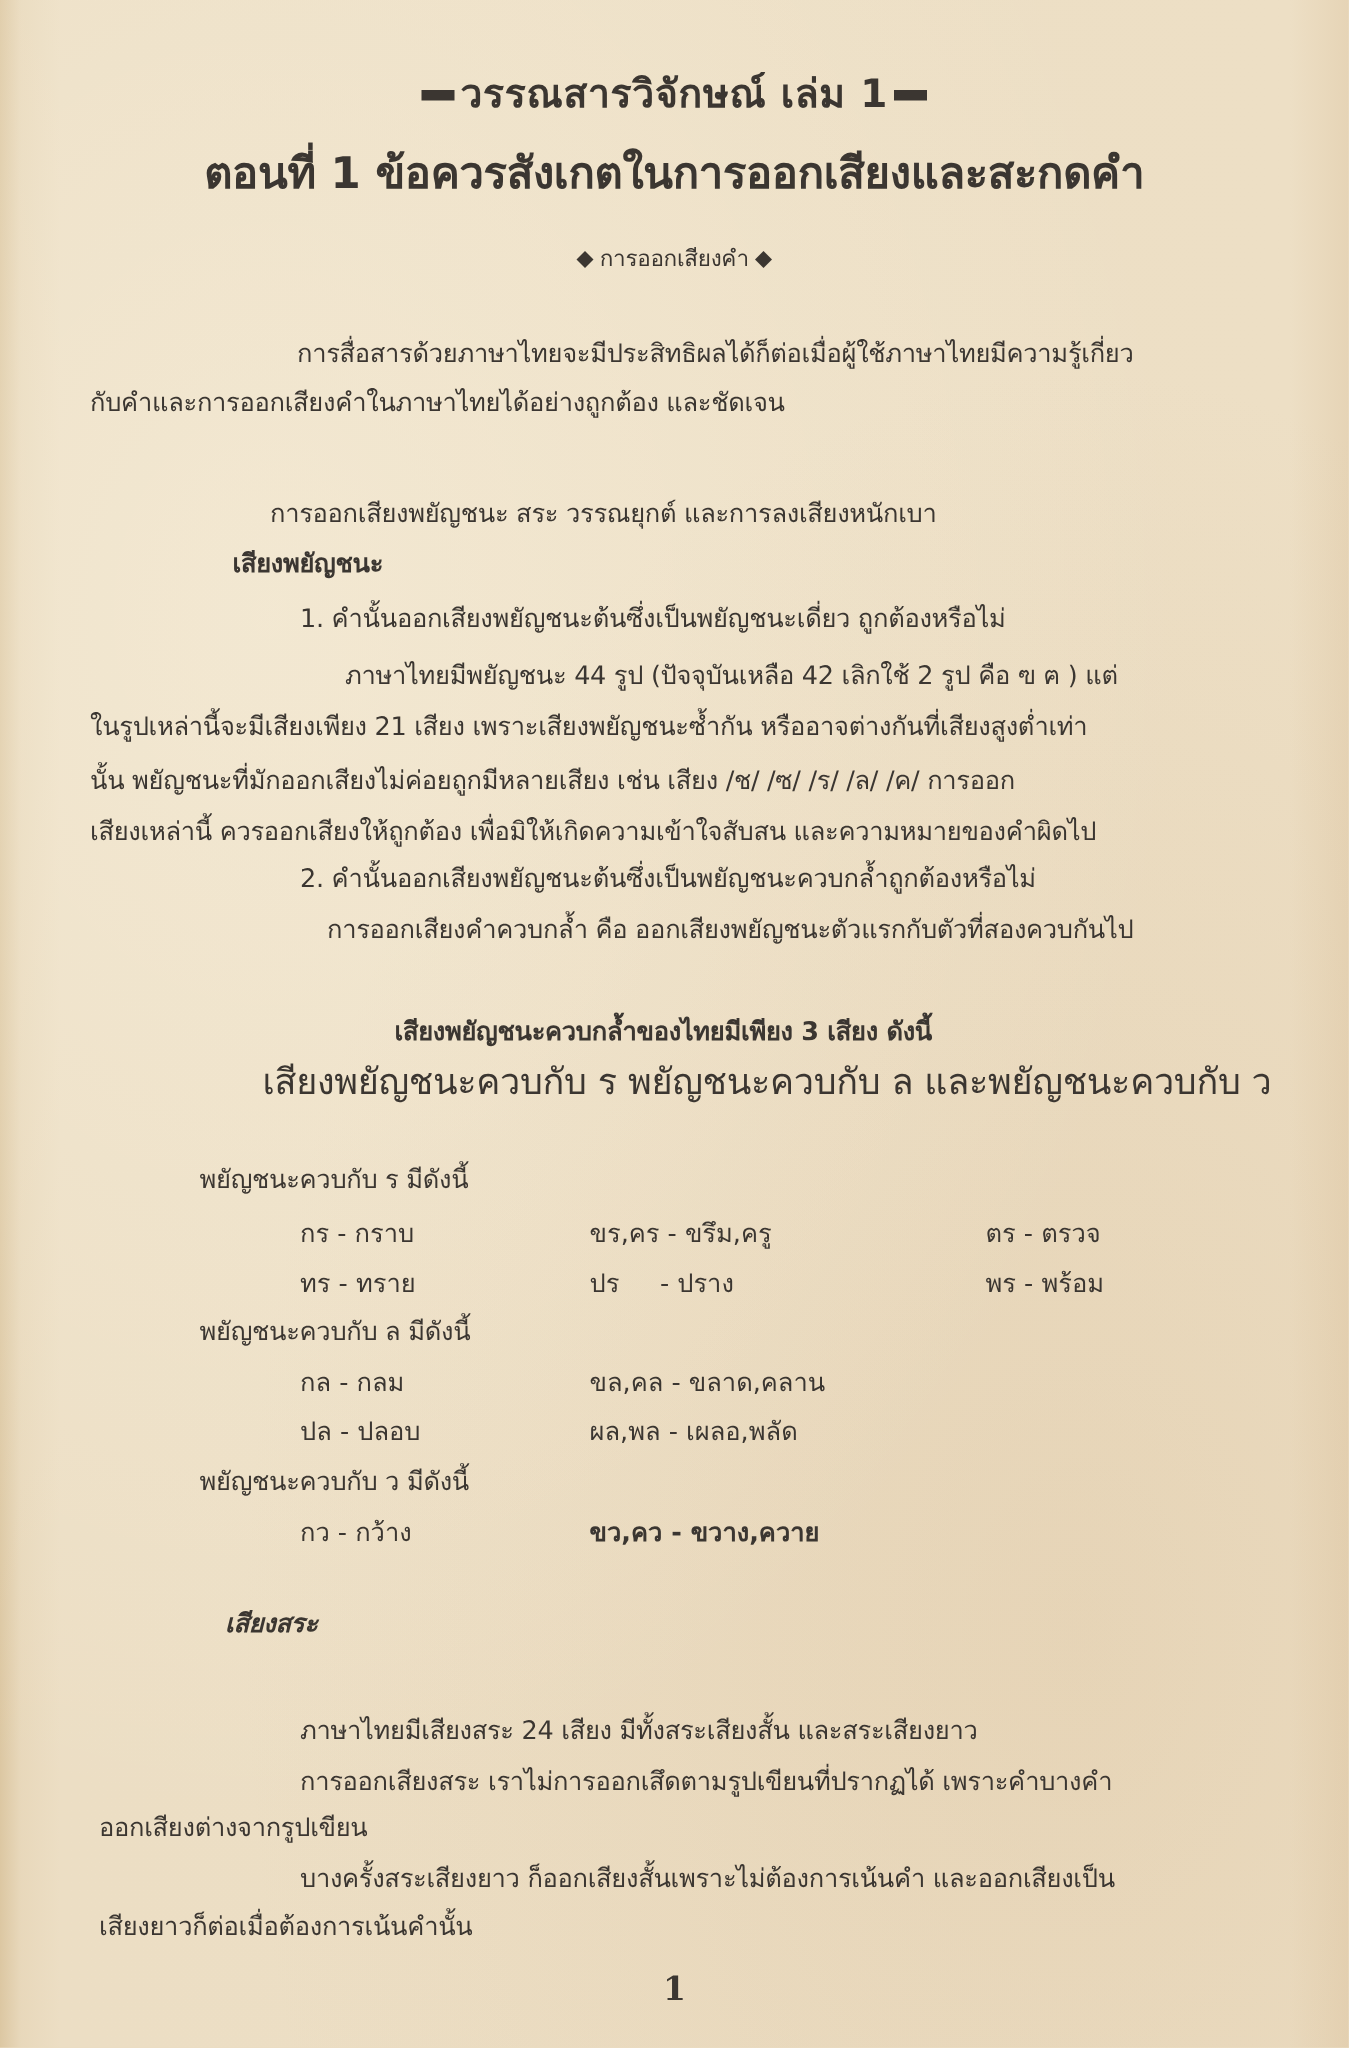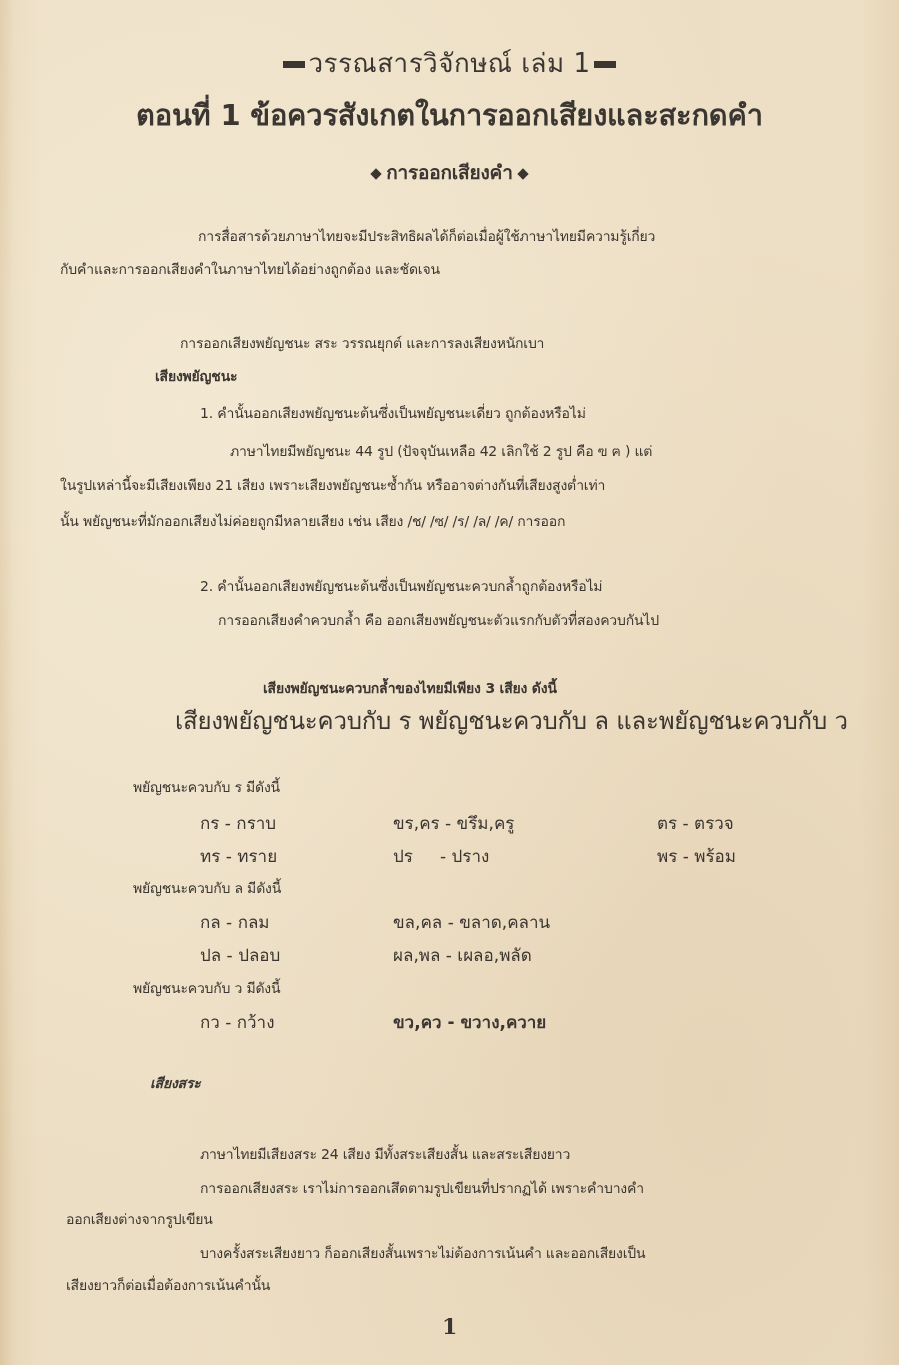--- a/index.html
+++ b/index.html
@@ -10,28 +10,28 @@
       radial-gradient(ellipse at 20% 30%, rgba(255,250,235,0.35), rgba(0,0,0,0) 60%),
       radial-gradient(ellipse at 80% 80%, rgba(210,180,140,0.25), rgba(0,0,0,0) 55%),
       linear-gradient(90deg, #dcc7a2 0px, #e8d8bb 14px, #ecdec4 40px, #eddfc5 860px, #e6d4b6 899px);
     color: #3b3631;
     font-family: "DejaVu Sans", sans-serif;
     position: relative;
   }
   .page { position: absolute; inset: 0; }
   .line {
     position: absolute; white-space: nowrap;
-    font-size: 14px; line-height: 22px;
+    font-size: 17px; line-height: 22px;
     letter-spacing: -0.2px;
   }
   .center { left: 0; right: 0; text-align: center; }
-  .series-title { font-size: 26px; font-weight: normal; line-height: 34px; letter-spacing: 0.5px; }
+  .series-title { font-size: 26px; font-weight: bold; line-height: 34px; letter-spacing: 0.5px; }
   .series-title .dash { display: inline-block; width: 22px; height: 7px; background: #3b3631; vertical-align: middle; margin: 0 4px; }
   .chapter-title { font-size: 29px; font-weight: bold; line-height: 38px; }
-  .section-title { font-size: 19px; font-weight: bold; line-height: 30px; }
+  .section-title { font-size: 15px; font-weight: normal; line-height: 30px; }
   .section-title .diamond { display: inline-block; width: 8px; height: 8px; background: #3b3631; transform: rotate(45deg); vertical-align: middle; margin: 0 6px; }
   .bold { font-weight: bold; }
   .phon { }
   .col { position: absolute; white-space: nowrap; font-size: 17px; line-height: 22px; }
   .page-number { font-family: "DejaVu Serif", serif; font-size: 22px; font-weight: bold; line-height: 28px; }
 </style>
 </head>
 <body>
 
 <div class="page">
@@ -51,20 +51,21 @@
   <div class="line bold" style="top:365px; left:155px;">เสียงพยัญชนะ</div>
   <div class="line" style="top:402px; left:200px;">1. คำนั้นออกเสียงพยัญชนะต้นซึ่งเป็นพยัญชนะเดี่ยว ถูกต้องหรือไม่</div>
 
   <div class="line" style="top:440px; left:230px;">ภาษาไทยมีพยัญชนะ 44 รูป (ปัจจุบันเหลือ 42 เลิกใช้ 2 รูป คือ ฃ ฅ ) แต่</div>
   <div class="line" style="top:474px; left:60px;">ในรูปเหล่านี้จะมีเสียงเพียง 21 เสียง เพราะเสียงพยัญชนะซ้ำกัน หรืออาจต่างกันที่เสียงสูงต่ำเท่า</div>
   <div class="line" style="top:510px; left:60px;">
     <span>นั้น พยัญชนะที่มักออกเสียงไม่ค่อยถูกมีหลายเสียง เช่น เสียง</span>
     <span class="phon">/ช/ /ซ/ /ร/ /ล/ /ค/</span>
     <span>การออก</span>
   </div>
+  <div class="line" style="top:544px; left:60px;">เสียงเหล่านี้ ควรออกเสียงให้ถูกต้อง  เพื่อมิให้เกิดความเข้าใจสับสน  และความหมายของคำผิดไป</div>
 
   <div class="line" style="top:575px; left:200px;">2. คำนั้นออกเสียงพยัญชนะต้นซึ่งเป็นพยัญชนะควบกล้ำถูกต้องหรือไม่</div>
   <div class="line" style="top:609px; left:218px;">การออกเสียงคำควบกล้ำ คือ ออกเสียงพยัญชนะตัวแรกกับตัวที่สองควบกันไป</div>
 
   <div class="line bold" style="top:677px; left:263px;">เสียงพยัญชนะควบกล้ำของไทยมีเพียง 3 เสียง ดังนี้</div>
   <div class="line" style="top:710px; left:175px; font-size:24px;">เสียงพยัญชนะควบกับ ร   พยัญชนะควบกับ ล  และพยัญชนะควบกับ ว</div>
 
   <div class="line" style="top:776px; left:133px;">พยัญชนะควบกับ ร มีดังนี้</div>
   <div class="col" style="top:812px; left:200px;">กร - กราบ</div>
   <div class="col" style="top:812px; left:393px;">ขร,คร - ขรึม,ครู</div>

